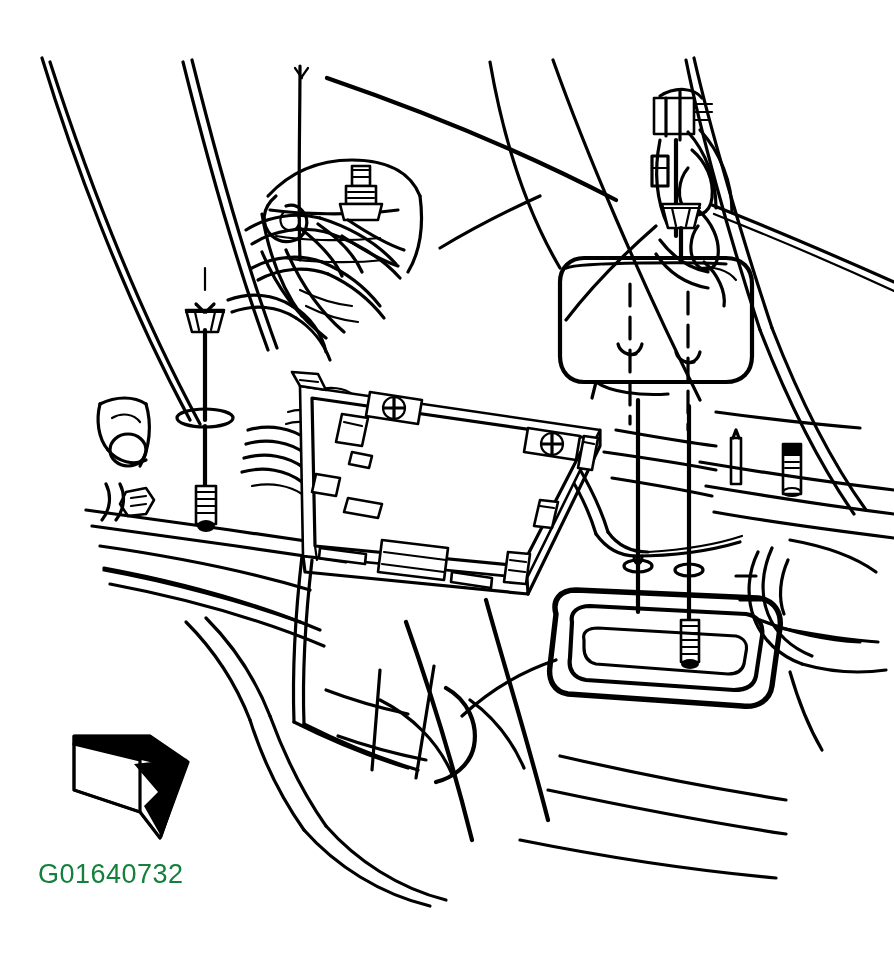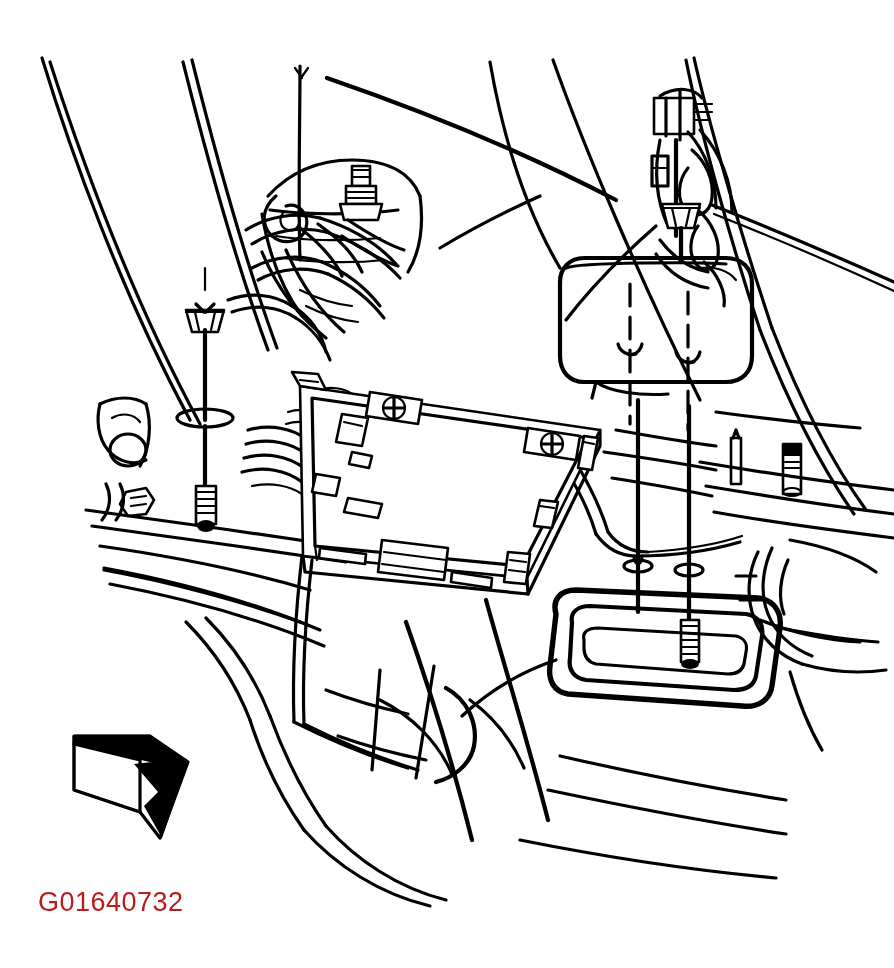--- a/index.html
+++ b/index.html
@@ -41,24 +41,23 @@
   .fillblk { fill: #000000; stroke: none; }
   .fillwht { fill: #ffffff; stroke: #000000; stroke-width: 2.6; stroke-linejoin: round; }
   .dash { stroke-dasharray: 22 11; }
   #caption-text {
     position: absolute;
     left: 38px;
     top: 861px;
     font-family: "Liberation Sans", sans-serif;
     font-size: 27px;
     letter-spacing: 0.5px;
-    color: #b91c1c;
+    color: #15803d;
     white-space: nowrap;
     line-height: 1;
-    margin-top: 28px;
   }
 </style>
 </head>
 <body>
 
 <div id="figure-root">
 
   <svg id="illustration-svg" viewBox="0 0 894 968" xmlns="http://www.w3.org/2000/svg">
 
     <g>

